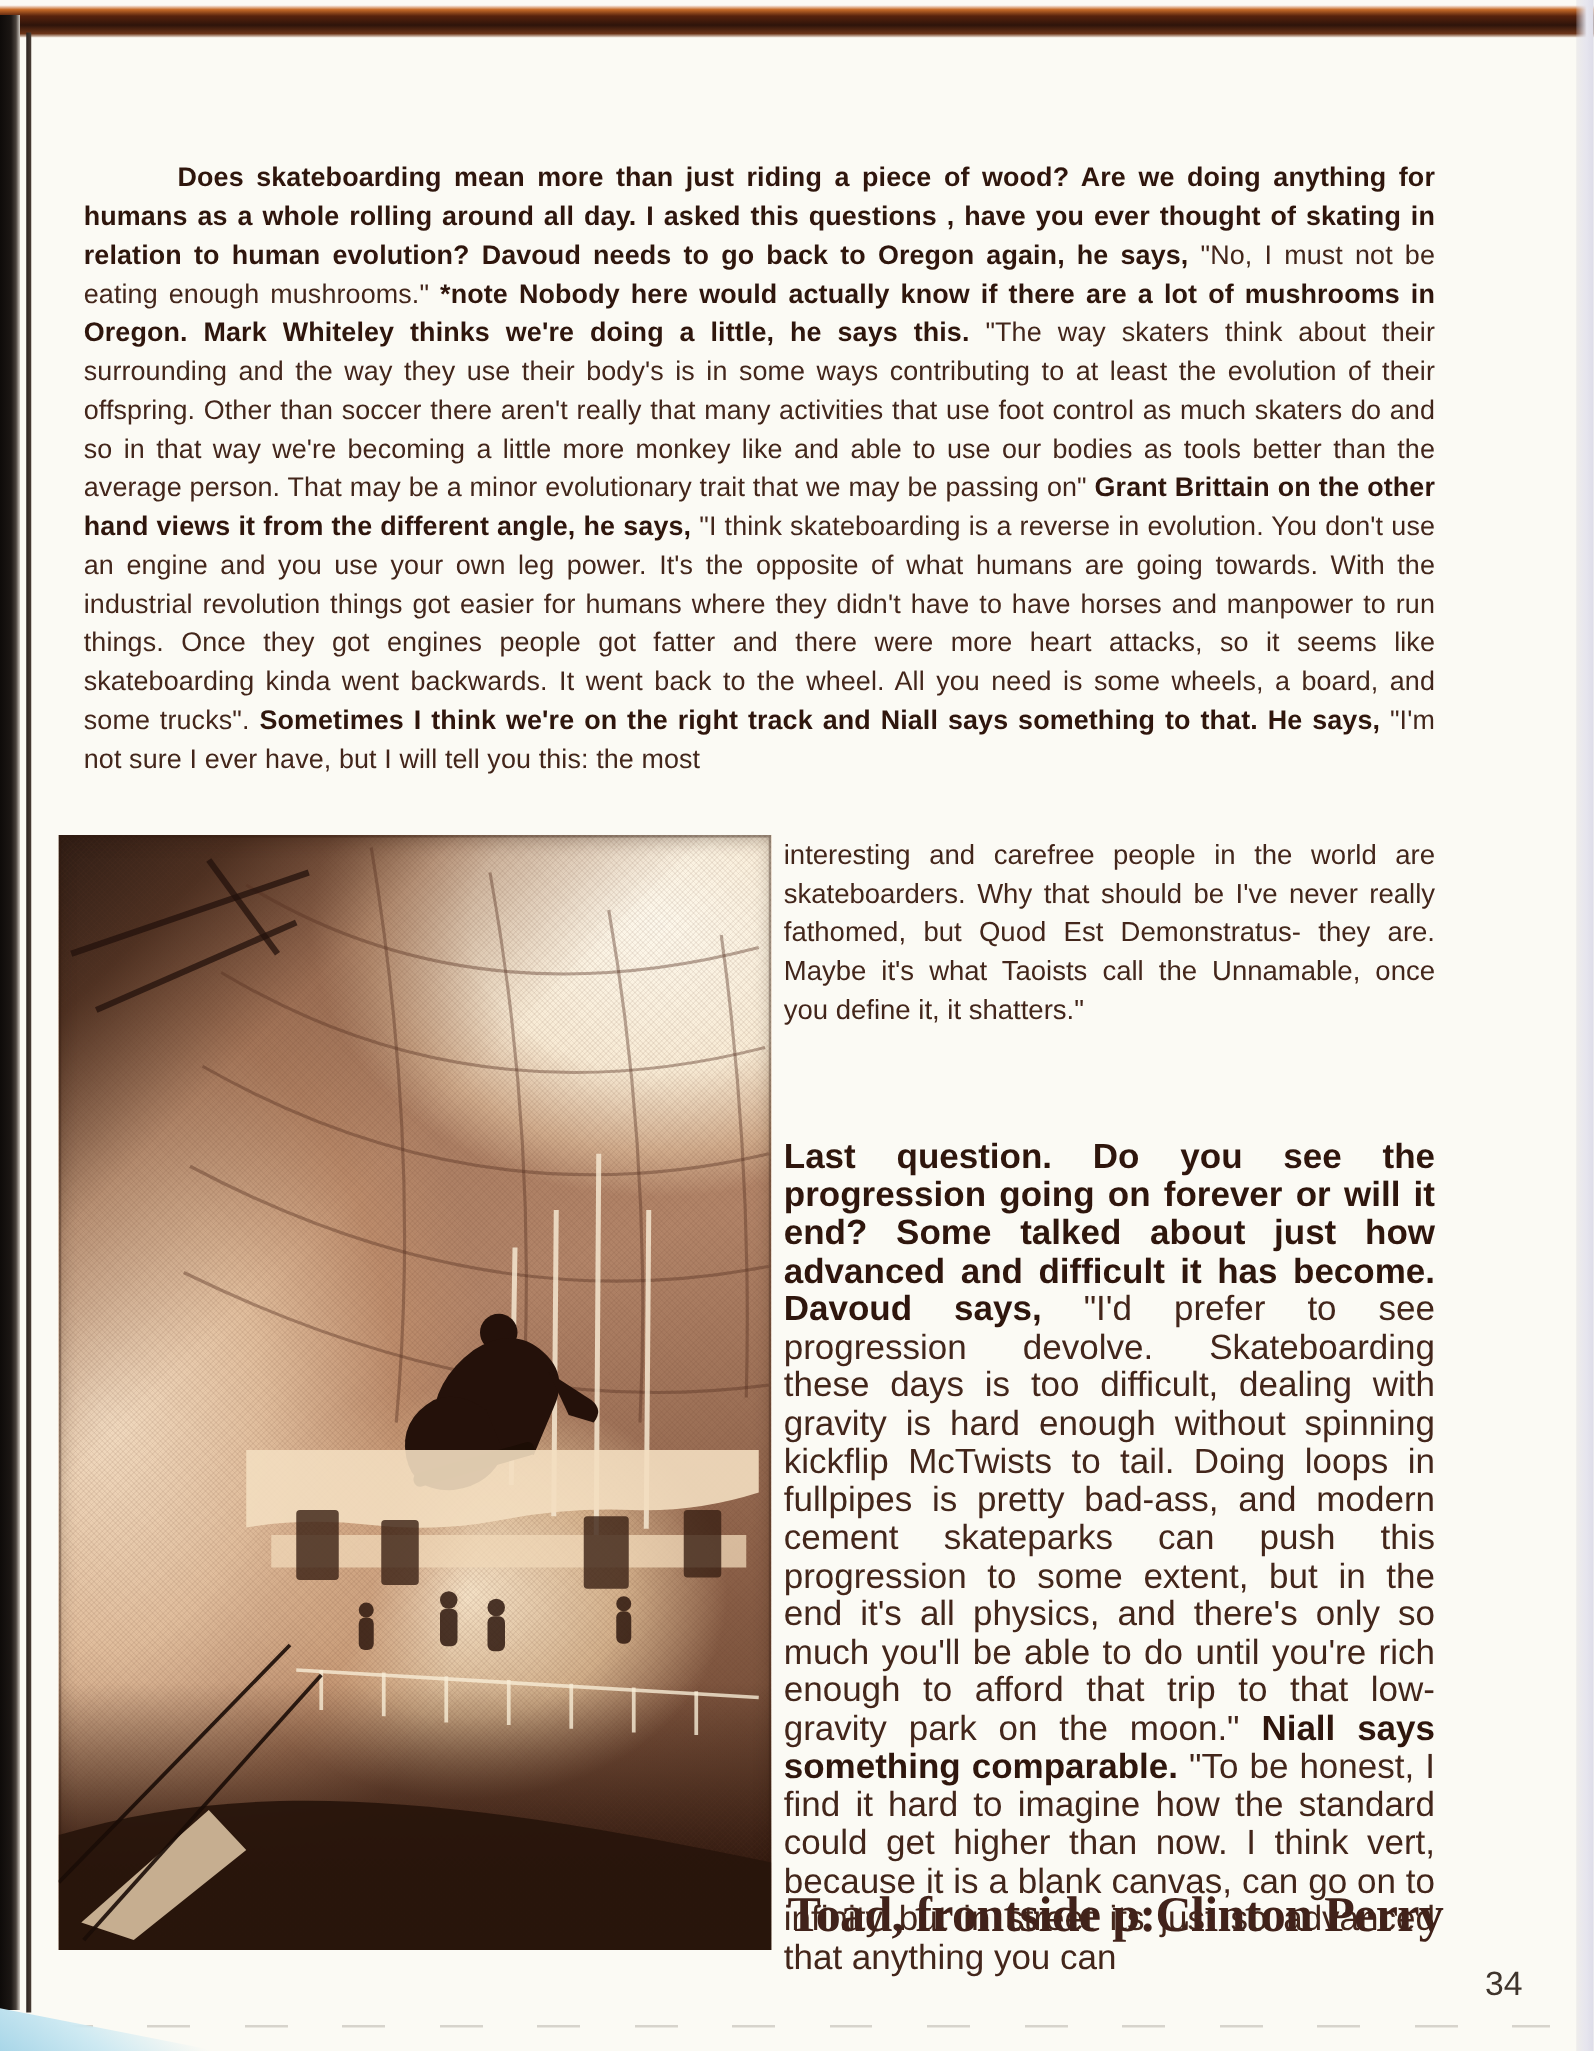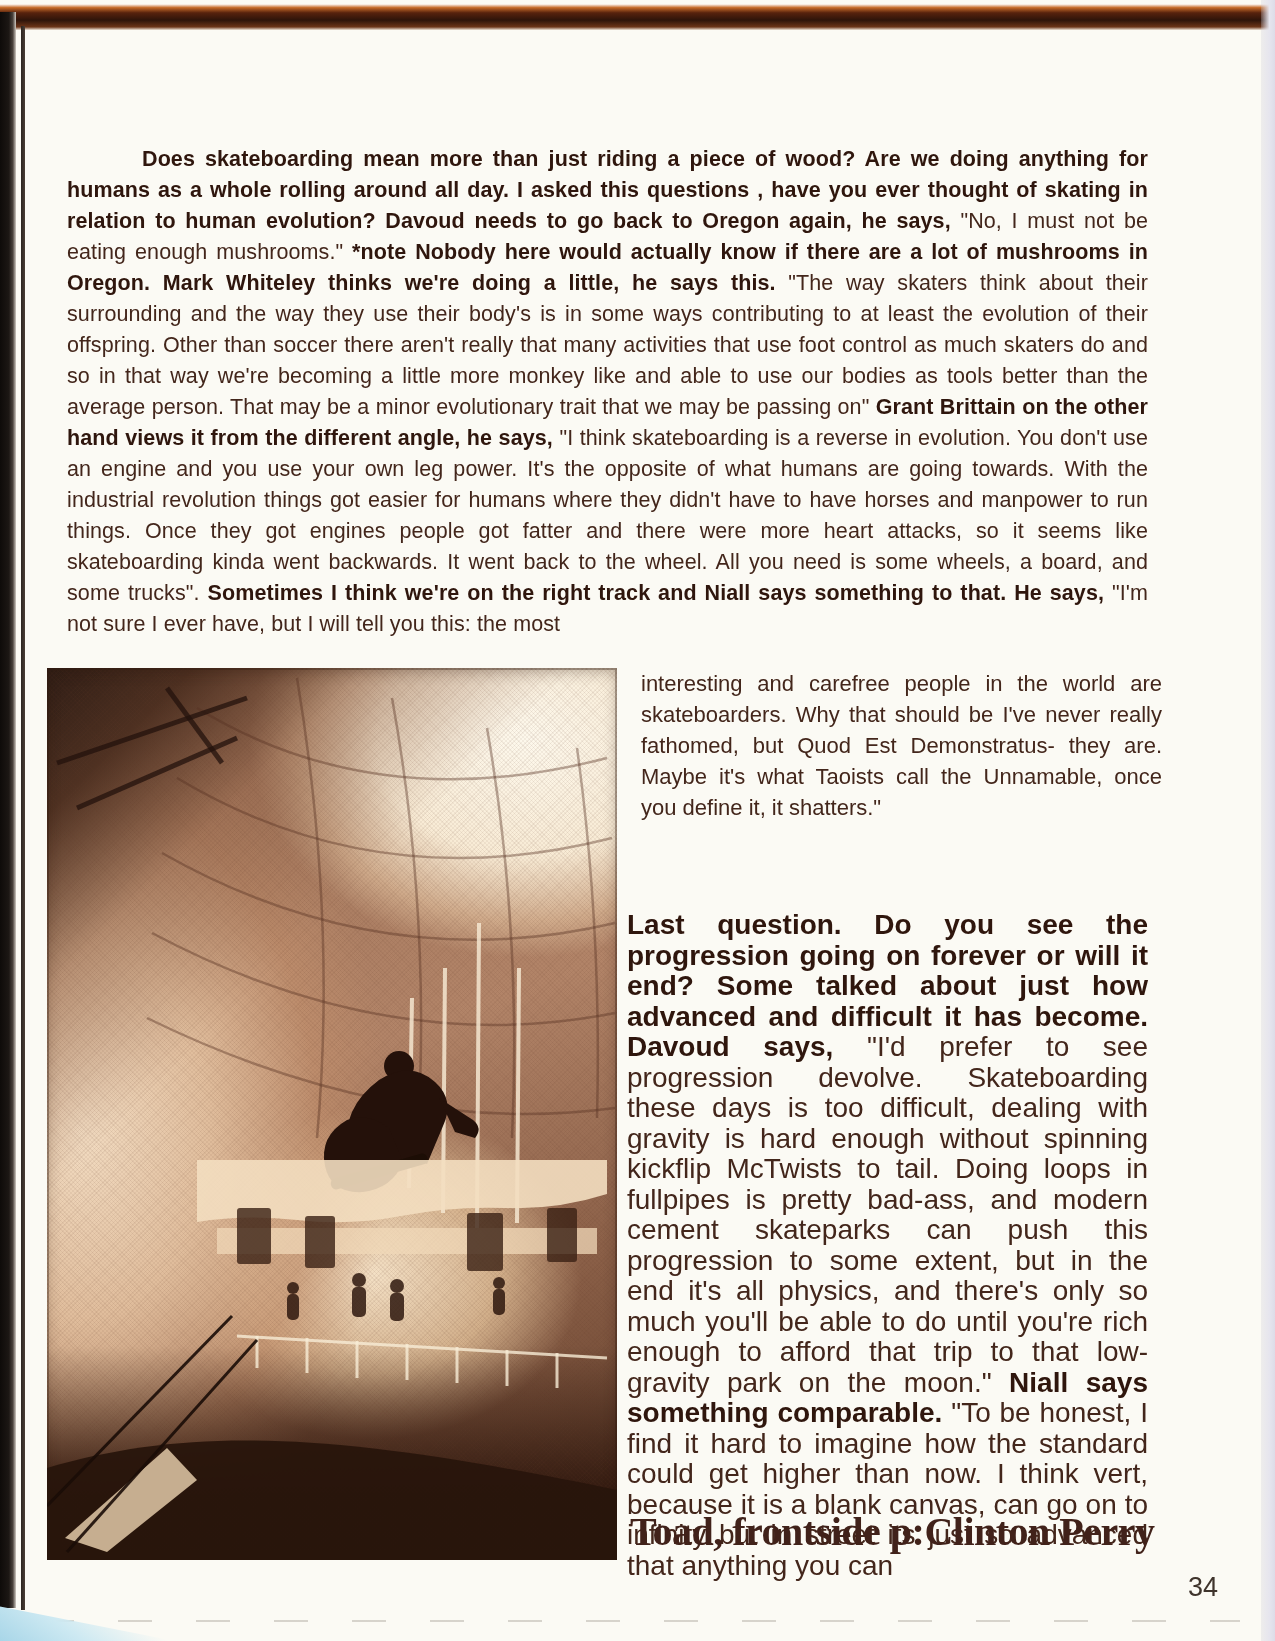--- a/index.html
+++ b/index.html
@@ -31,26 +31,26 @@
   }
   .scan-corner-blue{
     position:absolute;left:0;bottom:0;width:175px;height:46px;
     background:linear-gradient(35deg,#a8d6e8 0%,#cde9f2 35%,rgba(240,250,252,0) 70%);
     clip-path:polygon(0 25%,100% 100%,0 100%);
   }
   
   .ink .b{font-weight:700;color:#2f160d;}
   .ink .r{font-weight:400;color:#43261b;}
   .intro{
-    position:absolute;left:67px;top:122px;width:1081px;
+    position:absolute;left:67px;top:105px;width:1081px;
     font-size:21.5px;line-height:31px;text-align:justify;
     text-indent:75px;letter-spacing:.1px;
   }
   .col-p1{
-    position:absolute;left:641px;top:646px;width:521px;
+    position:absolute;left:627px;top:646px;width:521px;
     font-size:22px;line-height:31px;text-align:justify;
   }
   .col-p2{
     position:absolute;left:627px;top:882px;width:521px;
     font-size:28px;line-height:30.5px;text-align:justify;
   }
   .caption{
     position:absolute;left:630px;top:1508px;width:540px;
     font-family:"Liberation Serif", serif;font-weight:700;
     font-size:40px;color:#41221a;letter-spacing:-.5px;

